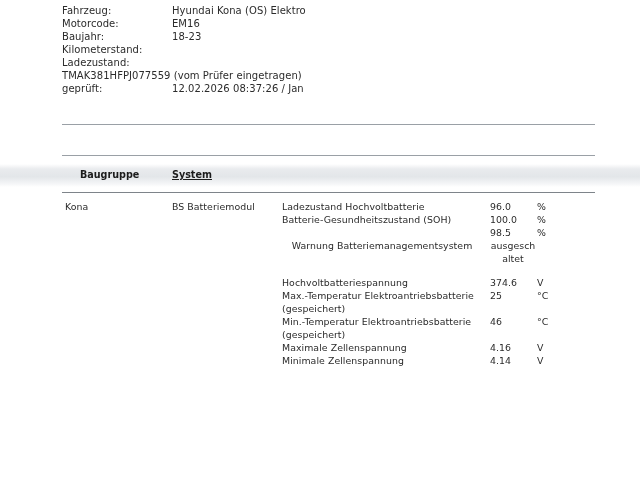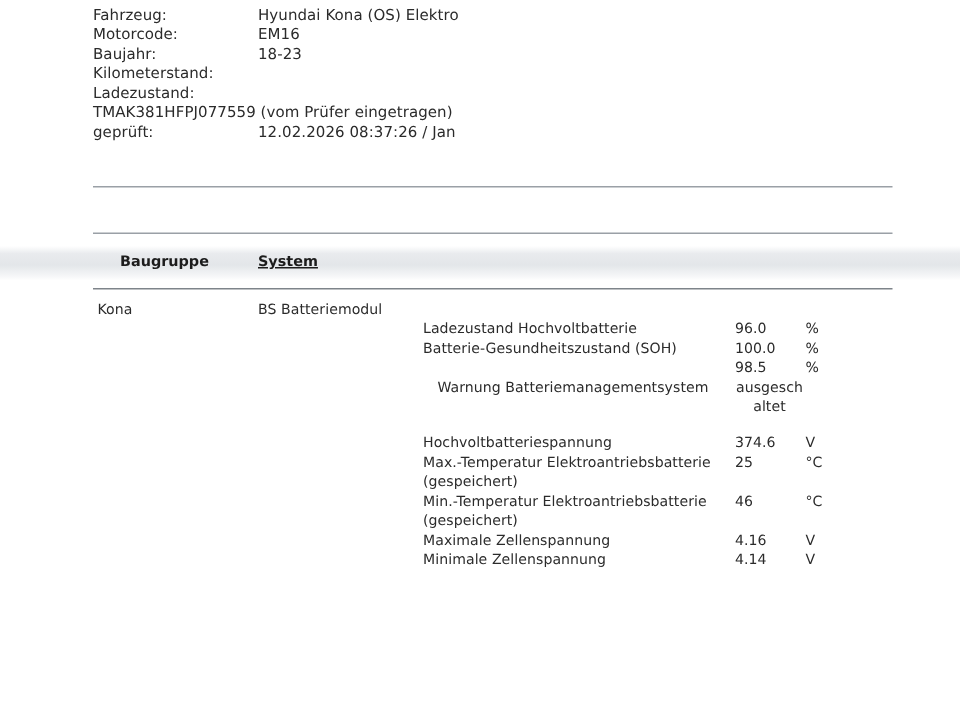--- a/index.html
+++ b/index.html
@@ -135,21 +135,20 @@
     top: 0;
     line-height: 13px;
     color: #2b2b2b;
   }
 
   .param-list {
     position: absolute;
     left: 220px;
     top: 0;
     width: 313px;
-    margin-top: 13px;
   }
   .param-row {
     position: relative;
     height: 13px;
   }
   .param-row.tall { height: 26px; }
   .param-row.spacer-after { margin-bottom: 11px; text-align: center; }
 
   .param-name {
     position: absolute;

